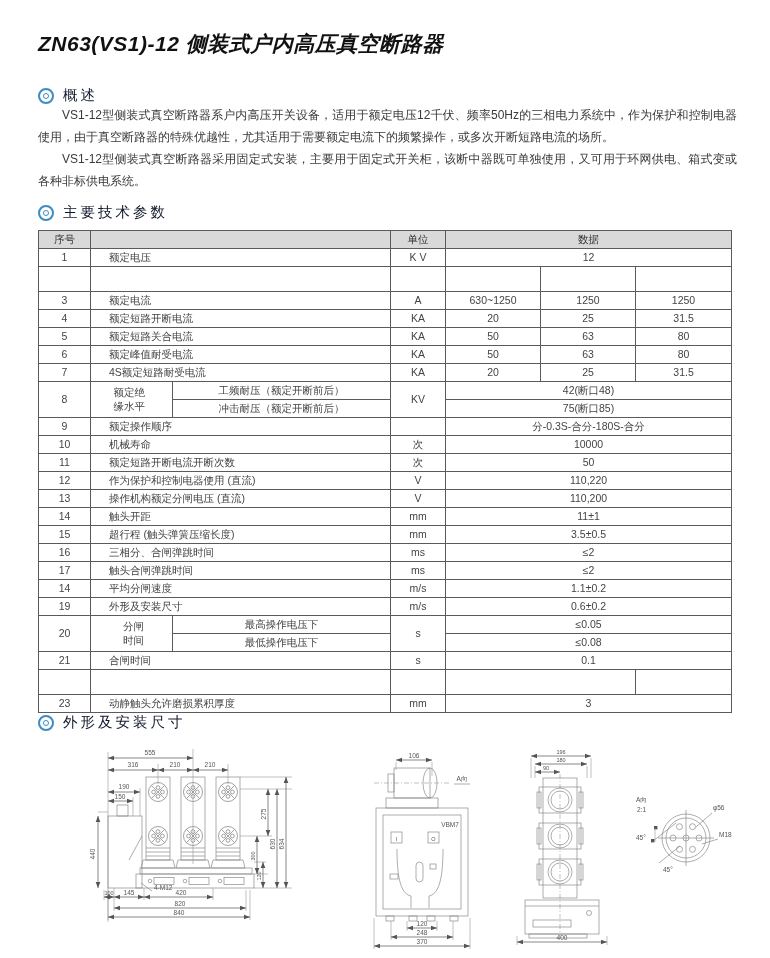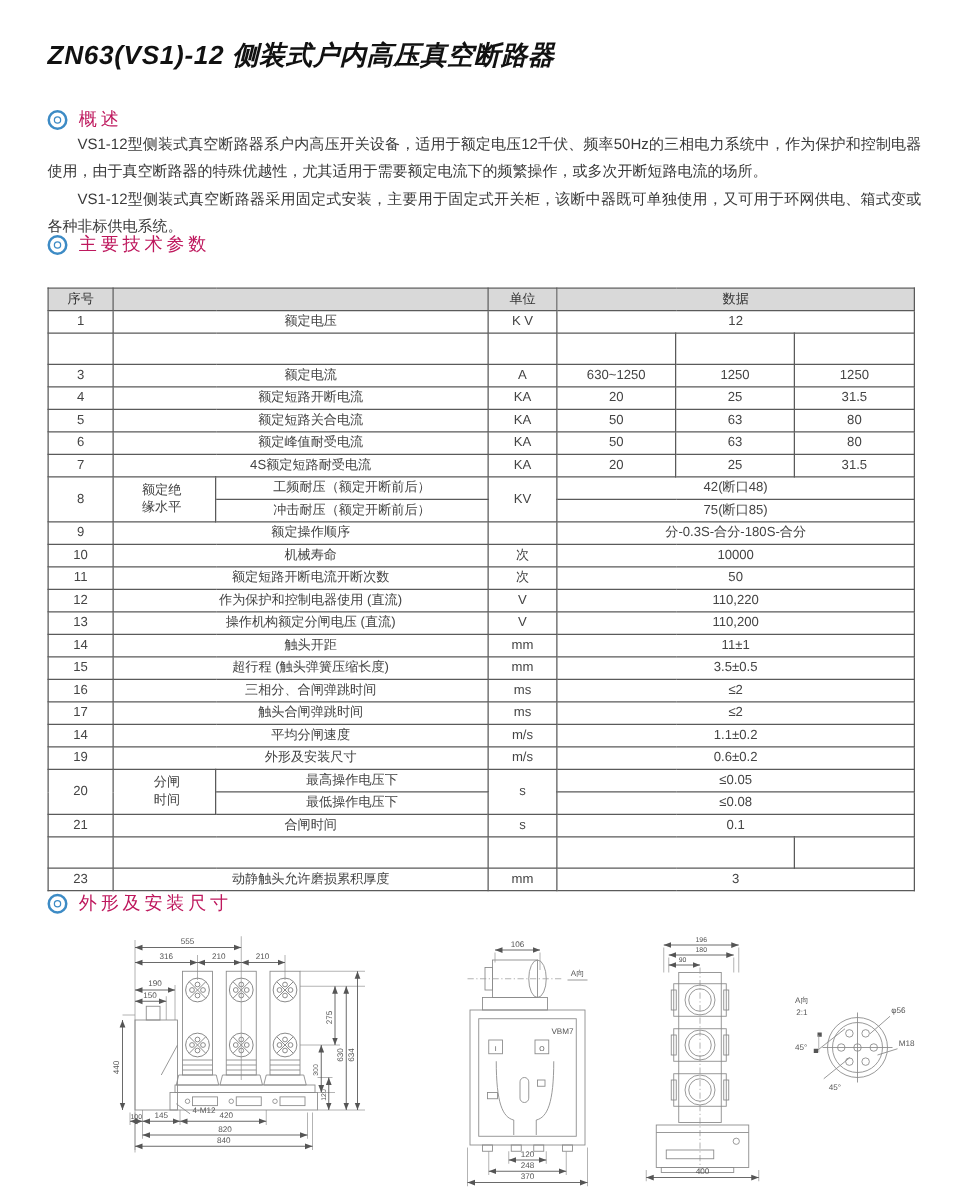--- a/index.html
+++ b/index.html
@@ -3,29 +3,29 @@
 <meta charset="utf-8">
 <style>
   html,body{margin:0;padding:0;background:#fff;}
   .page{position:relative;width:770px;height:958px;background:#ffffff;overflow:hidden;
         font-family:"Liberation Sans",sans-serif;color:#333;}
   .title{position:absolute;left:38px;top:30px;font-size:21px;font-weight:bold;color:#111;letter-spacing:0.5px;font-style:italic;}
   .sec-head{position:absolute;left:38px;display:flex;align-items:center;gap:9px;}
   .sec-icon{width:12px;height:12px;border:2px solid #3d8bc5;border-radius:50%;
             display:flex;align-items:center;justify-content:center;flex:0 0 auto;}
   .sec-icon::after{content:"";width:4px;height:4px;border:1.5px solid #3d8bc5;border-radius:50%;}
-  .sec-label{font-size:14.5px;color:#be185d;letter-spacing:3px;font-weight:500;}
+  .sec-label{font-size:14.5px;color:#0f172a;letter-spacing:3px;font-weight:500;}
   .paras{position:absolute;left:38px;top:104px;width:699px;}
   .paras p{margin:0;font-size:12px;line-height:22px;text-align:justify;text-indent:2em;color:#3a3a3a;}
   .tparams{position:absolute;left:38px;top:230px;border-collapse:collapse;table-layout:fixed;
            width:693px;font-size:10.5px;color:#444;}
   .tparams td,.tparams th{border:1px solid #5a5a5a;text-align:center;padding:0 2px;height:17px;
            line-height:1.15;overflow:hidden;font-weight:normal;vertical-align:middle;}
   .tparams th{background:#d9d9d9;color:#333;}
-  .tparams td.nm{text-align:center;padding-left:18px;}
+  .tparams td.nm{text-align:left;padding-left:18px;}
   .tparams tr.tall td{height:24px;}
   .grpwrap{display:inline-block;width:36px;text-align:left;line-height:1.3;}
   .grpwrap2{display:inline-block;width:25px;text-align:right;line-height:1.3;}
   svg text{font-family:"Liberation Sans",sans-serif;}
   .lbl{font-size:6.5px;fill:#555;text-anchor:middle;}
   .lbl5{font-size:5.5px;fill:#555;text-anchor:middle;}
   .lblL{font-size:6.5px;fill:#555;text-anchor:start;}
   .thin{stroke:#8a8a8a;stroke-width:0.7;fill:none;}
   .dim{stroke:#555;stroke-width:0.7;fill:none;marker-start:url(#as);marker-end:url(#ae);}
   .ext{stroke:#999;stroke-width:0.6;fill:none;}
@@ -61,21 +61,21 @@
 
   <div class="sec-head" style="top:86px;">
     <span class="sec-icon"></span>
     <span class="sec-label">概述</span>
   </div>
   <div class="paras">
     <p>VS1-12型侧装式真空断路器系户内高压开关设备，适用于额定电压12千伏、频率50Hz的三相电力系统中，作为保护和控制电器使用，由于真空断路器的特殊优越性，尤其适用于需要额定电流下的频繁操作，或多次开断短路电流的场所。</p>
     <p>VS1-12型侧装式真空断路器采用固定式安装，主要用于固定式开关柜，该断中器既可单独使用，又可用于环网供电、箱式变或各种非标供电系统。</p>
   </div>
 
-  <div class="sec-head" style="top:186px;">
+  <div class="sec-head" style="top:203px;">
     <span class="sec-icon"></span>
     <span class="sec-label">主要技术参数</span>
   </div>
 
   <table class="tparams">
     <colgroup>
       <col style="width:52px">
         <col style="width:82px">
         <col style="width:218px">
       <col style="width:55px">

